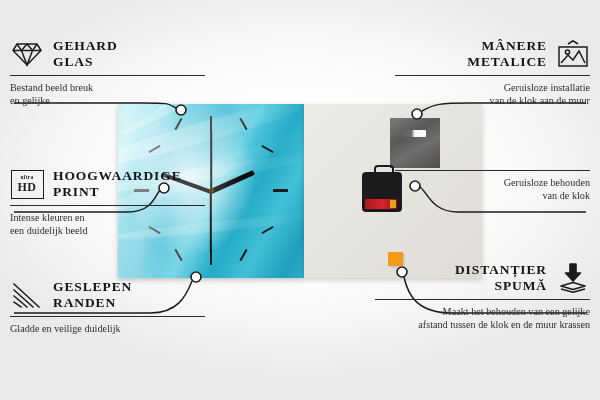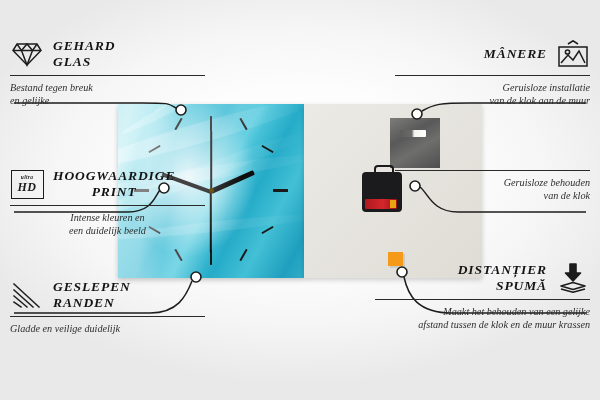--- a/index.html
+++ b/index.html
@@ -8,21 +8,20 @@
     background: #ffffff;
   }
   #canvas {
     position: relative;
     width: 600px;
     height: 400px;
     overflow: hidden;
     font-family: "Liberation Serif", serif;
     background:
       radial-gradient(ellipse 58% 52% at 50% 44%, #ffffff 0%, #fdfdfd 42%, #f6f6f6 70%, #e9e9e9 100%);
-    font-style: italic;
   }
 
   
   .feature {
     position: absolute;
     width: 195px;
   }
   .feature.left  { left: 10px;  text-align: left; }
   .feature.right { right: 10px; text-align: right; }
 
@@ -58,21 +57,21 @@
     width: 100%;
   }
   .feat-sub {
     font-size: 10.2px;
     line-height: 1.32;
     color: #2e2e2e;
   }
 
   
   #f-glass   { top: 36px;  }
-  #f-print   { top: 166px; text-align: center; }
+  #f-print   { top: 166px; }
   #f-edges   { top: 277px; }
   #f-handles { top: 36px;  }
   #f-mech    { top: 167px; }
   #f-spacer  { top: 260px; }
 
   
   #f-spacer  { width: 215px; }
   #f-spacer .feat-sub { white-space: nowrap; }
 
   
@@ -322,21 +321,21 @@
           </g>
         </svg>
       </div>
       <div class="feat-title">
         <div>GEHARD</div>
         <div>GLAS</div>
       </div>
     </div>
     <div class="rule"></div>
     <div class="feat-sub">
-      <div>Bestand tegen breuk</div>
+      <div>Bestand beeld breuk</div>
       <div>en gelijke</div>
     </div>
   </div>
 
   <div class="feature left" id="f-print">
     <div class="feat-head">
       <div class="feat-icon">
         <div class="hd-box">
           <div class="hd-ultra">ultra</div>
           <div class="hd-hd">HD</div>
@@ -384,20 +383,21 @@
           <g fill="none" stroke="#1c1c1c" stroke-width="1.5">
             <rect x="2" y="7" width="28" height="19"></rect>
             <path d="M11,4 L16,0.8 L21,4"></path>
             <path d="M4,23 L11,15 L16,20 L22,11 L28,23"></path>
             <circle cx="10.5" cy="12" r="2.1"></circle>
           </g>
         </svg>
       </div>
       <div class="feat-title">
         <div>MÂNERE</div>
+        <div>METALICE</div>
       </div>
     </div>
     <div class="rule"></div>
     <div class="feat-sub">
       <div>Geruisloze installatie</div>
       <div>van de klok aan de muur</div>
     </div>
   </div>
 
   <div class="feature right" id="f-mech">

